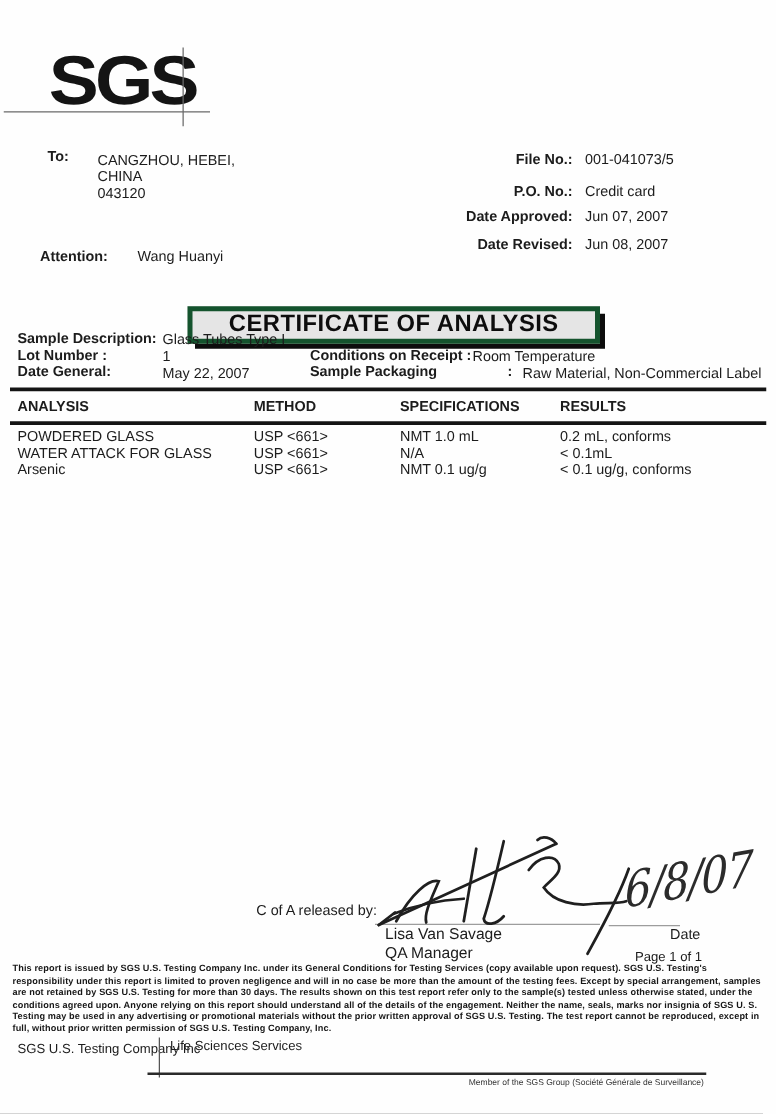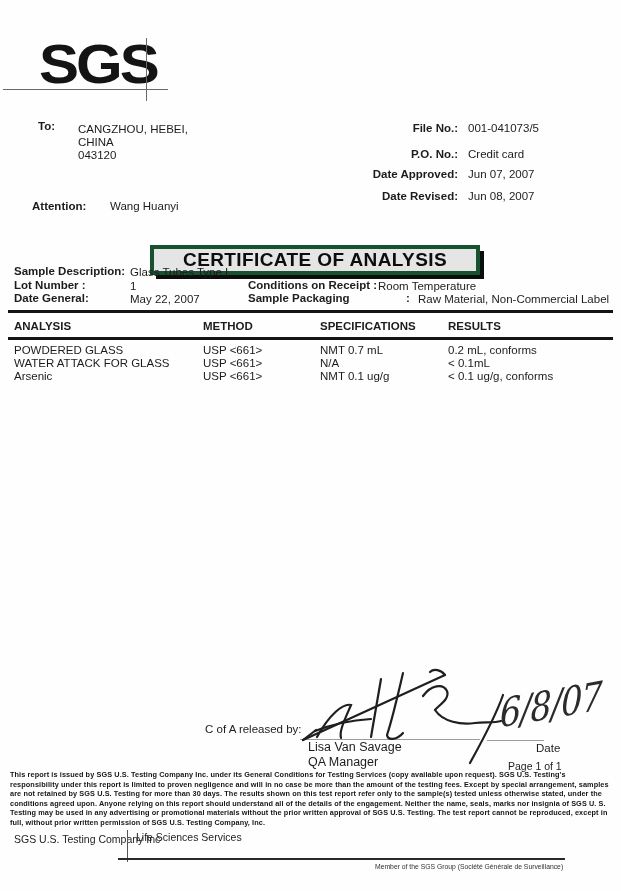--- a/index.html
+++ b/index.html
@@ -104,21 +104,21 @@
   <div class="abs th c1" style="top:320px;">ANALYSIS</div>
   <div class="abs th c2" style="top:320px;">METHOD</div>
   <div class="abs th c3" style="top:320px;">SPECIFICATIONS</div>
   <div class="abs th c4" style="top:320px;">RESULTS</div>
 
   <div class="abs rule-thick" style="left:8px;top:337px;width:605px;height:3px;"></div>
 
   <div class="abs trow" style="top:344px;">
     <span class="td c1">POWDERED GLASS</span>
     <span class="td c2">USP &lt;661&gt;</span>
-    <span class="td c3">NMT 0.7 mL</span>
+    <span class="td c3">NMT 1.0 mL</span>
     <span class="td c4">0.2 mL, conforms</span>
   </div>
   <div class="abs trow" style="top:357px;">
     <span class="td c1">WATER ATTACK FOR GLASS</span>
     <span class="td c2">USP &lt;661&gt;</span>
     <span class="td c3">N/A</span>
     <span class="td c4">&lt; 0.1mL</span>
   </div>
   <div class="abs trow" style="top:370px;">
     <span class="td c1">Arsenic</span>

